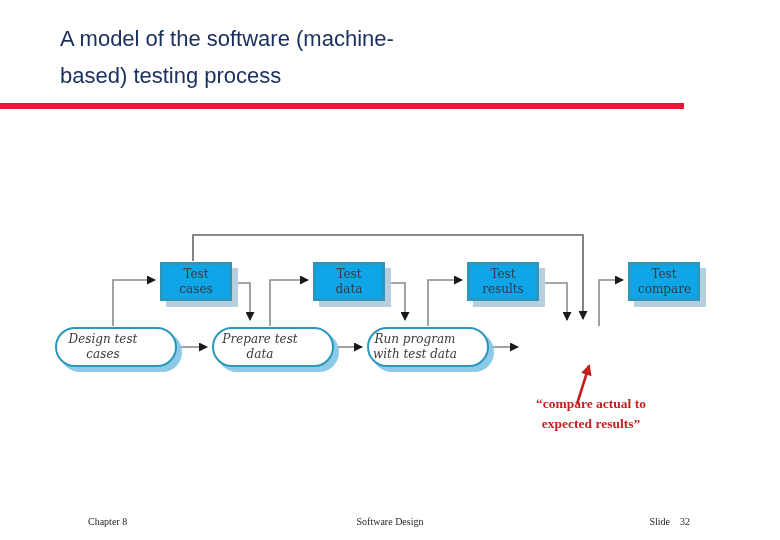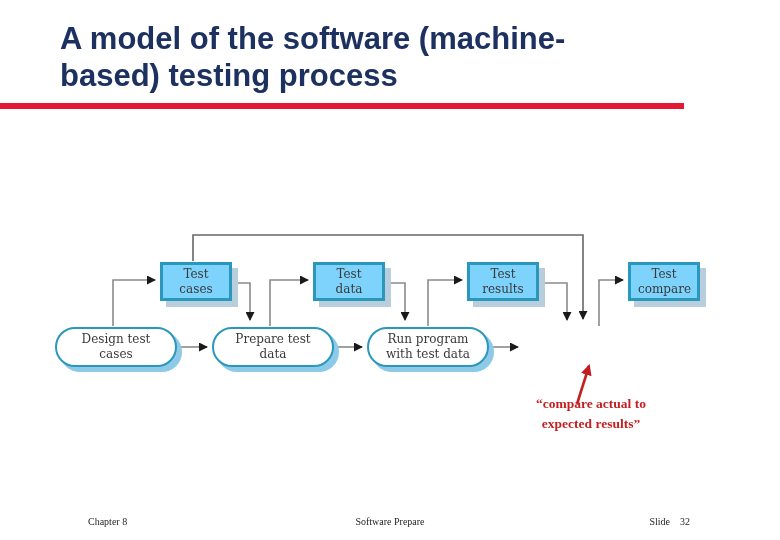--- a/index.html
+++ b/index.html
@@ -3,36 +3,36 @@
 <meta charset="utf-8">
 <style>
   html,body{margin:0;padding:0;background:#fff;}
   #slide{
     position:relative;width:780px;height:540px;background:#ffffff;
     overflow:hidden;font-family:"Liberation Sans",sans-serif;
   }
   
   #title{
     position:absolute;left:60px;top:20px;width:680px;
-    color:#1d3160;font-size:31px;font-weight:bold;line-height:37px;
+    color:#1d3160;font-size:22px;font-weight:normal;line-height:37px;
     letter-spacing:0px;
   }
   #title-underline{
     position:absolute;left:0;top:103px;width:684px;height:6px;background:#e31837;
   }
   
   .artifact{
-    position:absolute;width:72px;height:39px;background:#7dd3fc;
+    position:absolute;width:72px;height:39px;background:#0ea5e9;
     border:3px solid #2a97bd;box-shadow:6px 6px 0 #b9cedd;
     display:flex;align-items:center;justify-content:center;box-sizing:border-box;
   }
   .activity{
     position:absolute;height:40px;background:#ffffff;
     border:2.5px solid #2a97bd;border-radius:21px;box-shadow:5px 5px 0 #8ccae8;
-    display:flex;align-items:center;justify-content:center;box-sizing:border-box;
+    display:flex;align-items:center;box-sizing:border-box;font-style:italic;
   }
   .node-label{
     font-family:"DejaVu Serif",serif;font-size:12px;line-height:15px;
     color:#3a3a3a;text-align:center;
   }
   #artifact-test-cases  {left:160px;top:262px;}
   #artifact-test-data   {left:313px;top:262px;}
   #artifact-test-results{left:467px;top:262px;}
   #artifact-test-reports{left:628px;top:262px;}
   .artifact .node-label{width:52px;}
@@ -119,16 +119,16 @@
   <div class="activity node" id="activity-prepare">
     <span class="node-label">Prepare test data</span>
   </div>
   <div class="activity node" id="activity-run">
     <span class="node-label">Run program with test data</span>
   </div>
 
   <div id="annotation">“compare actual to expected results”</div>
 
   <div class="footer-text" id="footer-chapter">Chapter 8</div>
-  <div class="footer-text" id="footer-center">Software Prepare</div>
+  <div class="footer-text" id="footer-center">Software Design</div>
   <div class="footer-text" id="footer-slide"><span>Slide</span><span class="gap"></span><span>32</span></div>
 
 </div>
 
 </body></html>

